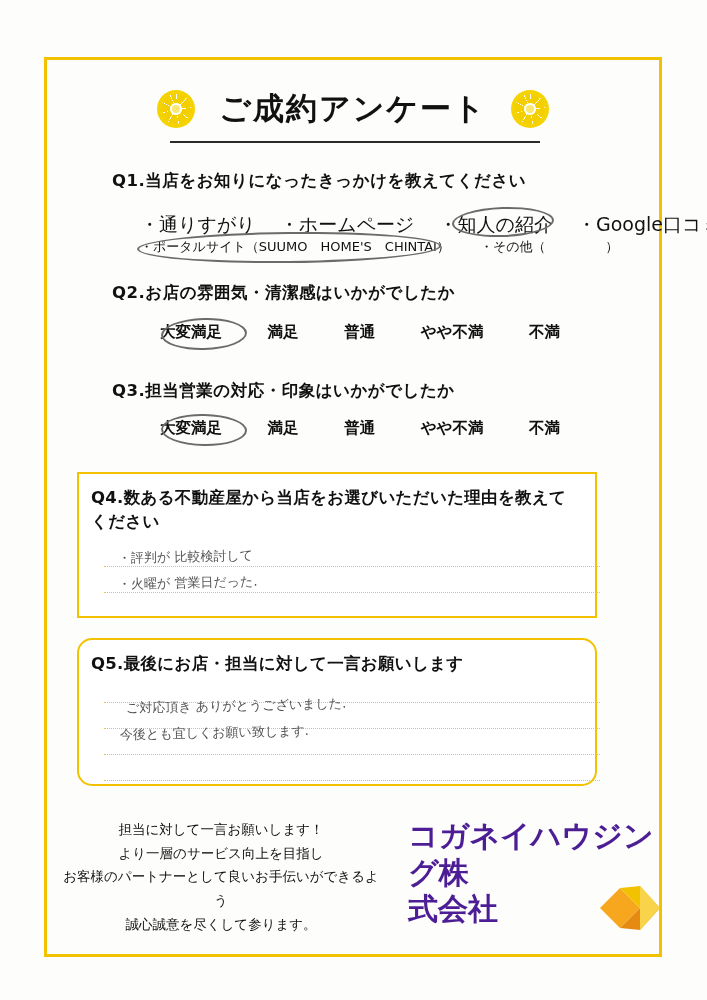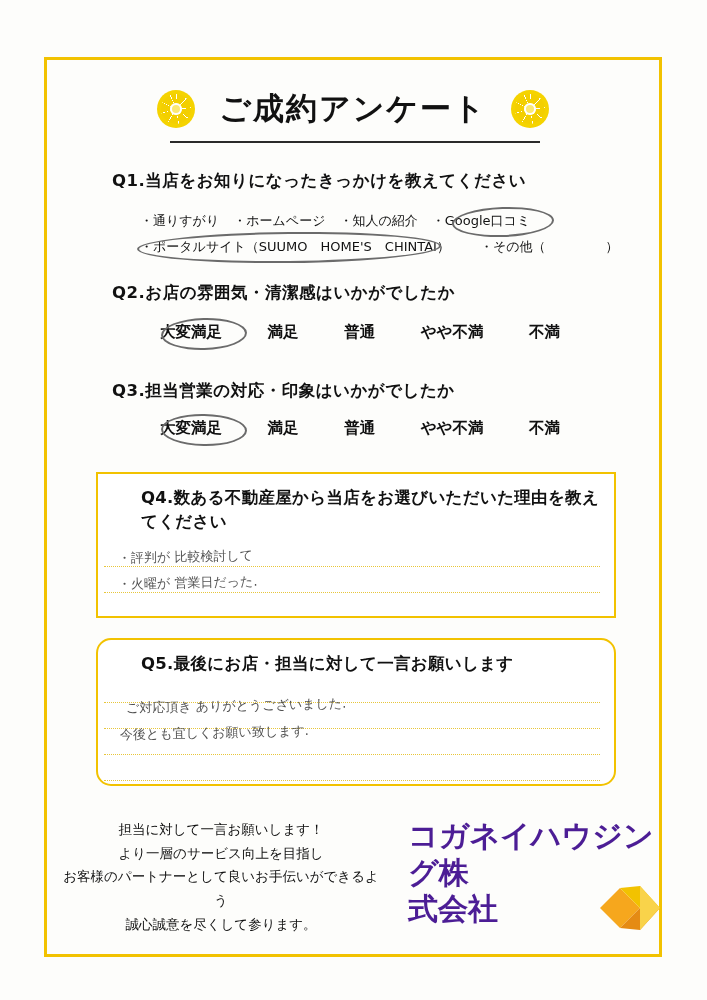--- a/index.html
+++ b/index.html
@@ -95,24 +95,24 @@
   .q1 { top: 170px; }
   .q2 { top: 282px; }
   .q3 { top: 380px; }
 
   
   .q1-opts-row1 {
     position: absolute;
     left: 140px; top: 212px;
     width: 430px;
     display: flex;
-    gap: 14px;
+    gap: 24px;
     align-items: flex-end;
     font-family: "DejaVu Sans", sans-serif;
-    font-size: 13px;
+    font-size: 19px;
     color: #111111;
     white-space: nowrap;
   }
   .q1-opts-row2 {
     position: absolute;
     left: 140px; top: 238px;
     width: 450px;
     display: flex;
     gap: 30px;
     align-items: center;
@@ -174,26 +174,25 @@
   }
   .pen-scale-3 {
     left: 161px; top: 414px;
     width: 82px; height: 28px;
     transform: rotate(1deg);
   }
 
   
   .qbox {
     position: absolute;
-    left: 96px;
+    left: 77px;
     width: 520px;
     border: 2.5px solid #f2c200;
     box-sizing: border-box;
     background: #ffffff;
-    padding-left: 31px;
   }
   .qbox4 { top: 472px; height: 146px; }
   .qbox5 { top: 638px; height: 148px; border-radius: 15px; }
   .qbox-title {
     font-family: "DejaVu Sans", sans-serif;
     font-size: 16.5px;
     font-weight: bold;
     color: #111111;
     padding: 12px 14px 0 12px;
     line-height: 1.45;

